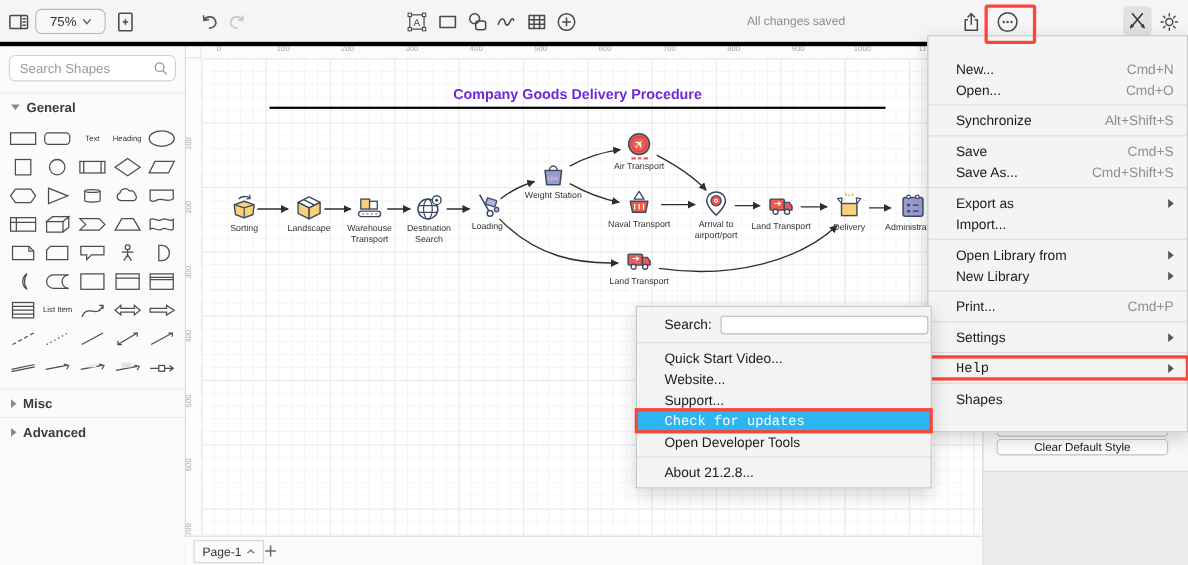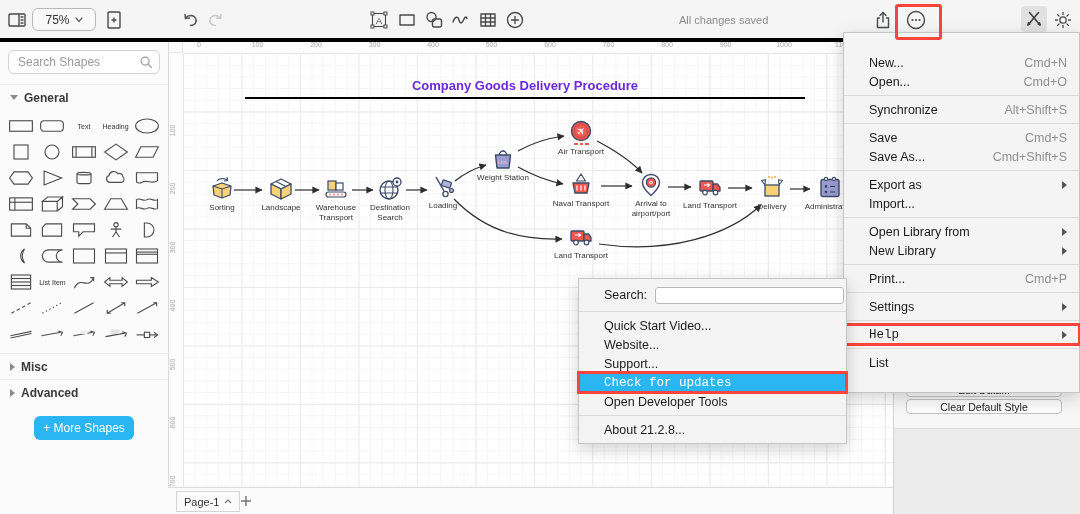--- a/index.html
+++ b/index.html
@@ -649,21 +649,20 @@
   </div>
 </div>
     <div class="sec-head">
       <span class="tri-right"></span>
       <span>Misc</span>
     </div>
     <div class="sec-head">
       <span class="tri-right"></span>
       <span>Advanced</span>
     </div>
-    <button class="more-btn">+ More Shapes</button>
   </div>
 
   <div class="canvas">
     <div class="grid"></div>
     <div class="hruler" id="hruler">
   <span class="tick" style="left: 16px;">0</span>
 
   <span class="tick" style="left: 74.5px;">100</span>
 
   <span class="tick" style="left: 133px;">200</span>
@@ -968,21 +967,21 @@
     <span class="mi-caret"></span>
   </div>
 <div class="sep"></div>
   <div class="menu-item boxed">
     <span class="mi-label">Help</span>
 
     <span class="mi-caret"></span>
   </div>
 <div class="sep"></div>
   <div class="menu-item">
-    <span class="mi-label">List</span>
+    <span class="mi-label">Shapes</span>
 
   </div>
 </div>
 
   <div class="submenu" id="help-submenu">
     <div class="sm-search">
       <span>Search:</span>
       <input value="" style="">
     </div>
     <div class="sep"></div>

